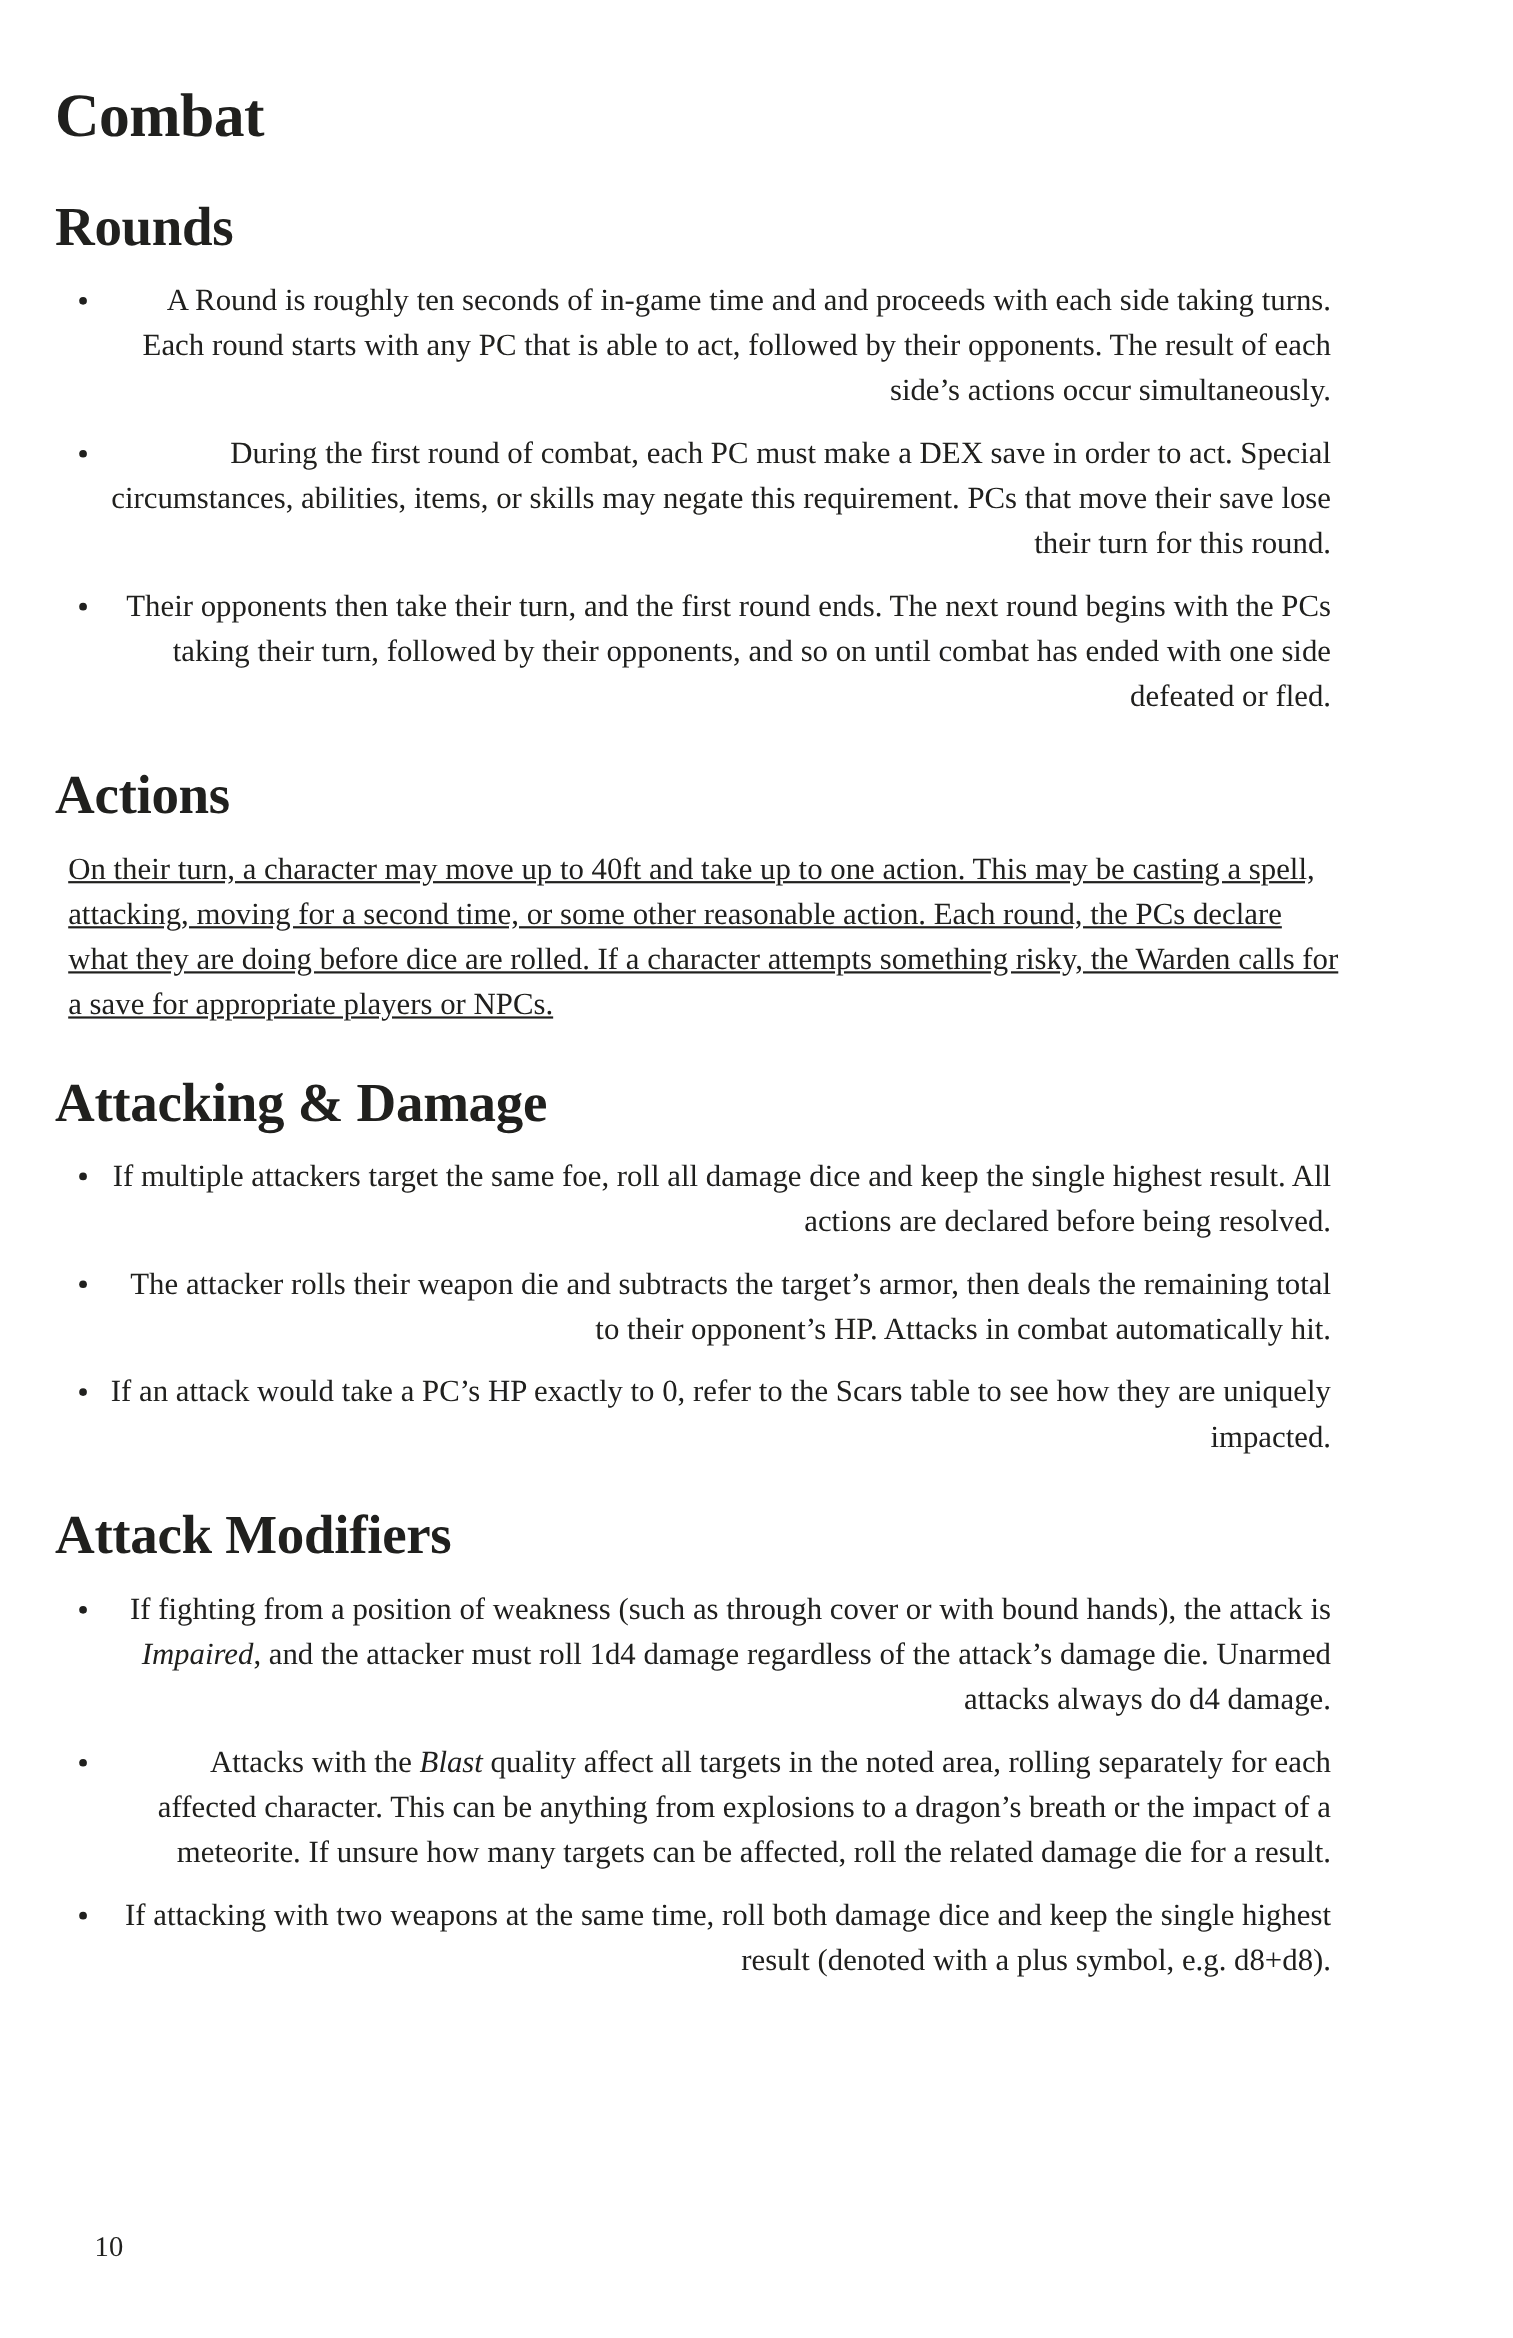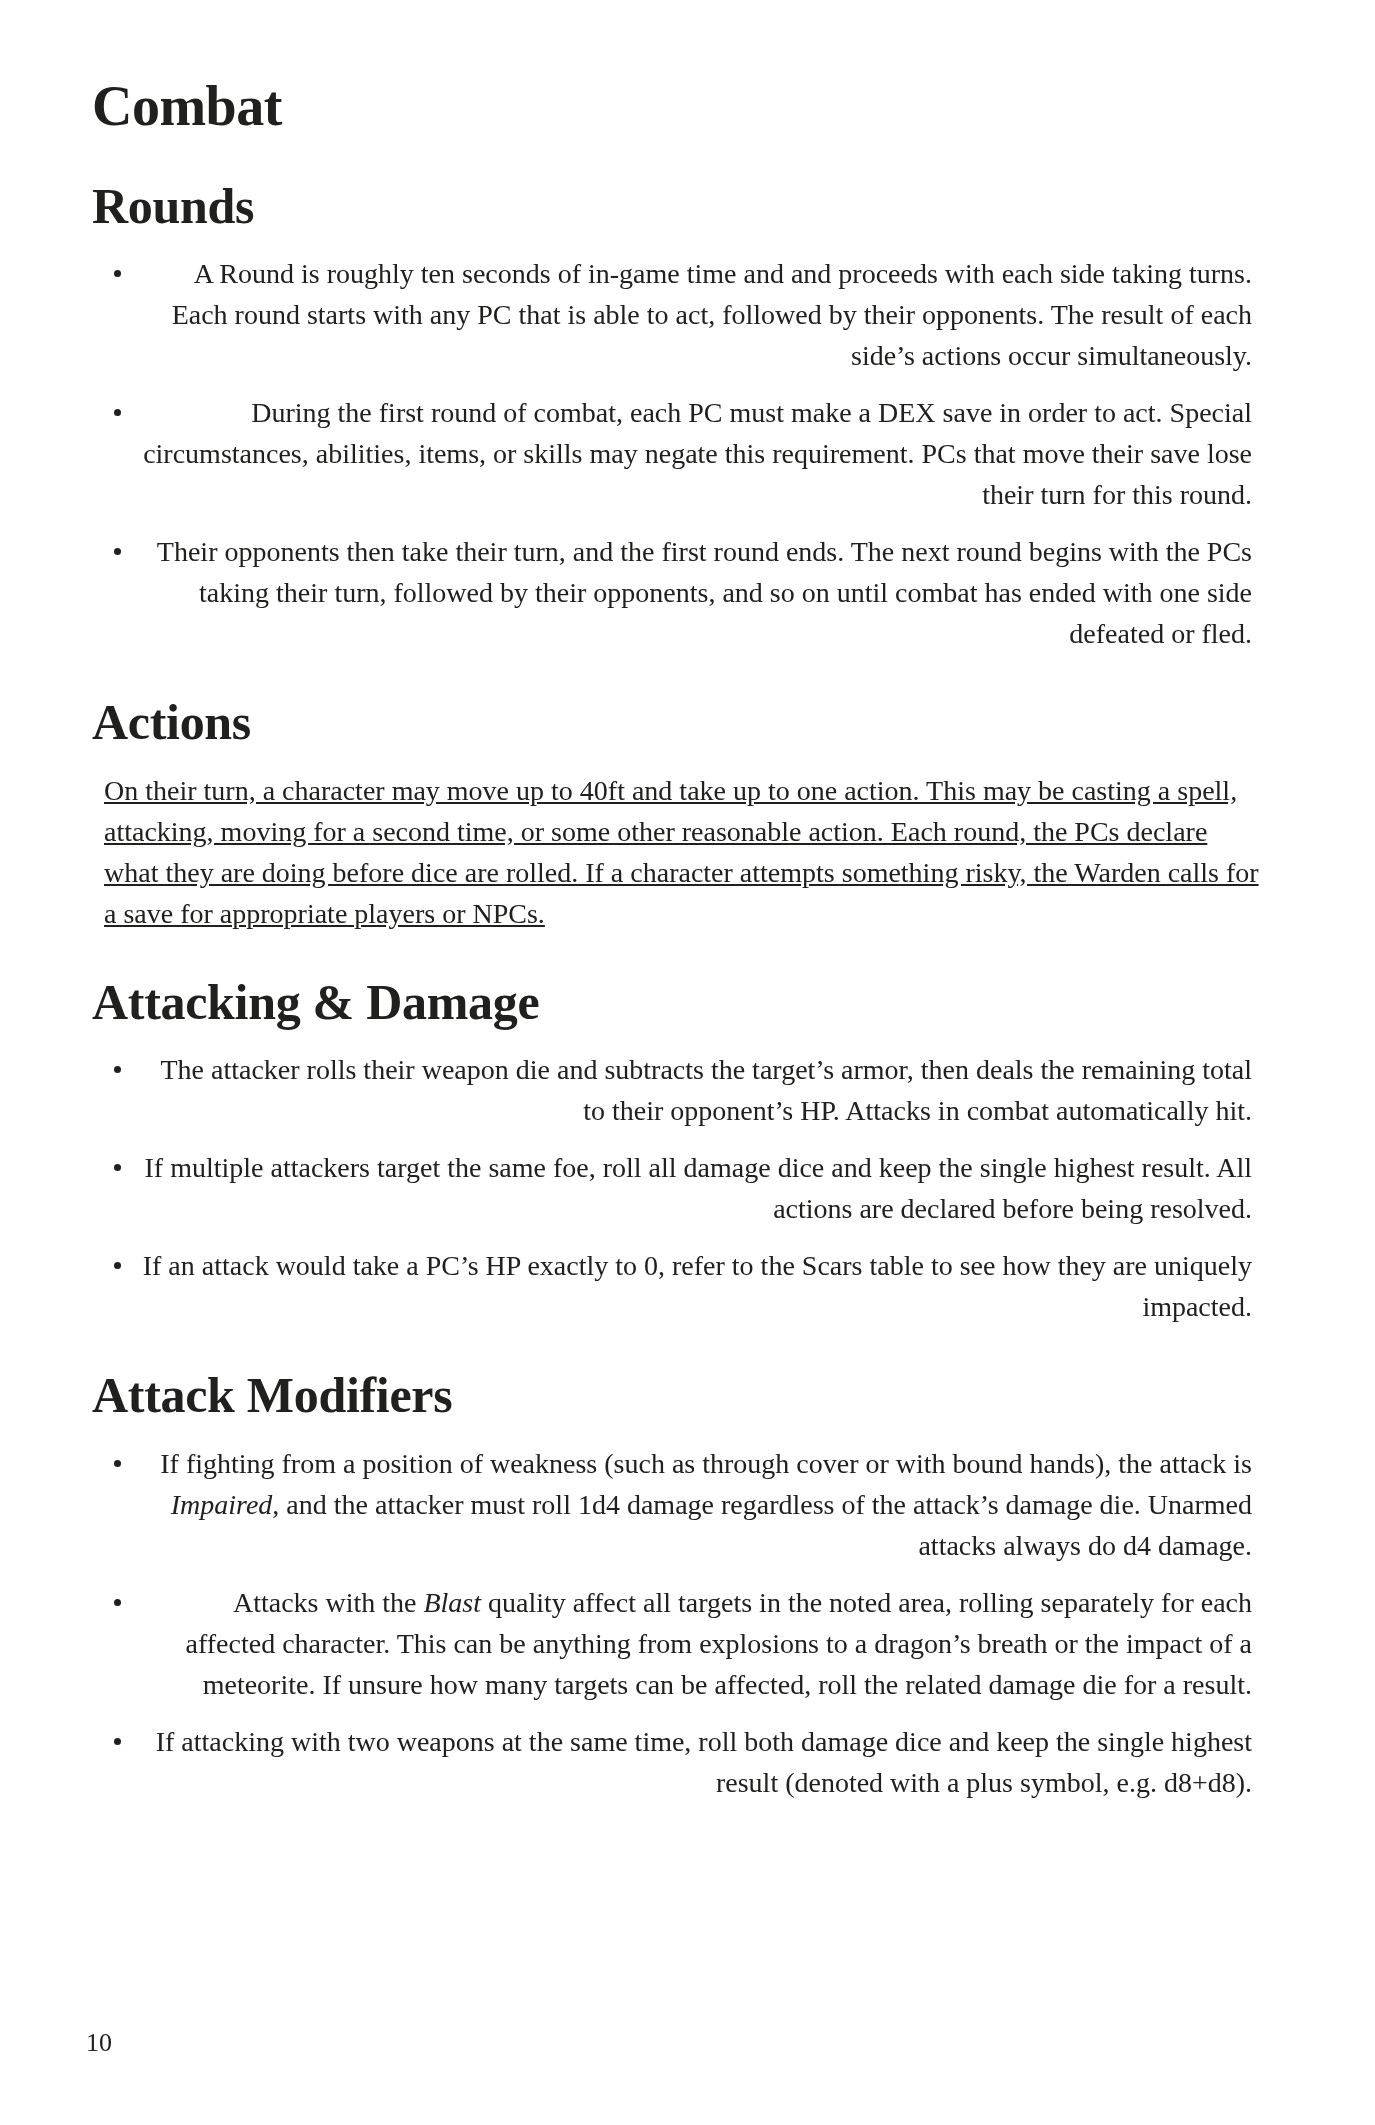--- a/index.html
+++ b/index.html
@@ -8,21 +8,21 @@
     background: #ffffff;
   }
   .page {
     position: relative;
     width: 1375px;
     height: 2125px;
     background: #ffffff;
     color: #20201e;
     font-family: "Liberation Serif", serif;
     box-sizing: border-box;
-    padding: 76px 100px 0 92px;
+    padding: 76px 100px 0 50px;
     overflow: hidden;
   }
   h1.doc-title {
     font-family: "Liberation Serif", serif;
     font-size: 56px;
     line-height: 1.1;
     font-weight: 700;
     letter-spacing: -0.5px;
     margin: 0;
     color: #20201e;
@@ -95,22 +95,22 @@
           <li>Their opponents then take their turn, and the first round ends. The next round begins with the PCs taking their turn, followed by their opponents, and so on until combat has ended with one side defeated or fled.</li>
         </ul>
       </div>
       <h2 class="section-heading">Actions</h2>
       <div class="section-body">
         <p class="section-paragraph">On their turn, a character may move up to 40ft and take up to one action. This may be casting a spell, attacking, moving for a second time, or some other reasonable action. Each round, the PCs declare what they are doing before dice are rolled. If a character attempts something risky, the Warden calls for a save for appropriate players or NPCs.</p>
       </div>
       <h2 class="section-heading">Attacking &amp; Damage</h2>
       <div class="section-body">
         <ul class="bullet-list">
+          <li>If multiple attackers target the same foe, roll all damage dice and keep the single highest result. All actions are declared before being resolved.</li>
           <li>The attacker rolls their weapon die and subtracts the target’s armor, then deals the remaining total to their opponent’s HP. Attacks in combat automatically hit.</li>
-          <li>If multiple attackers target the same foe, roll all damage dice and keep the single highest result. All actions are declared before being resolved.</li>
           <li>If an attack would take a PC’s HP exactly to 0, refer to the Scars table to see how they are uniquely impacted.</li>
         </ul>
       </div>
       <h2 class="section-heading">Attack Modifiers</h2>
       <div class="section-body">
         <ul class="bullet-list">
           <li>If fighting from a position of weakness (such as through cover or with bound hands), the attack is <em class="inline-italic">Impaired</em>, and the attacker must roll 1d4 damage regardless of the attack’s damage die. Unarmed attacks always do d4 damage.</li>
           <li>Attacks with the <em class="inline-italic">Blast</em> quality affect all targets in the noted area, rolling separately for each affected character. This can be anything from explosions to a dragon’s breath or the impact of a meteorite. If unsure how many targets can be affected, roll the related damage die for a result.</li>
           <li>If attacking with two weapons at the same time, roll both damage dice and keep the single highest result (denoted with a plus symbol, e.g. d8+d8).</li>
         </ul>

